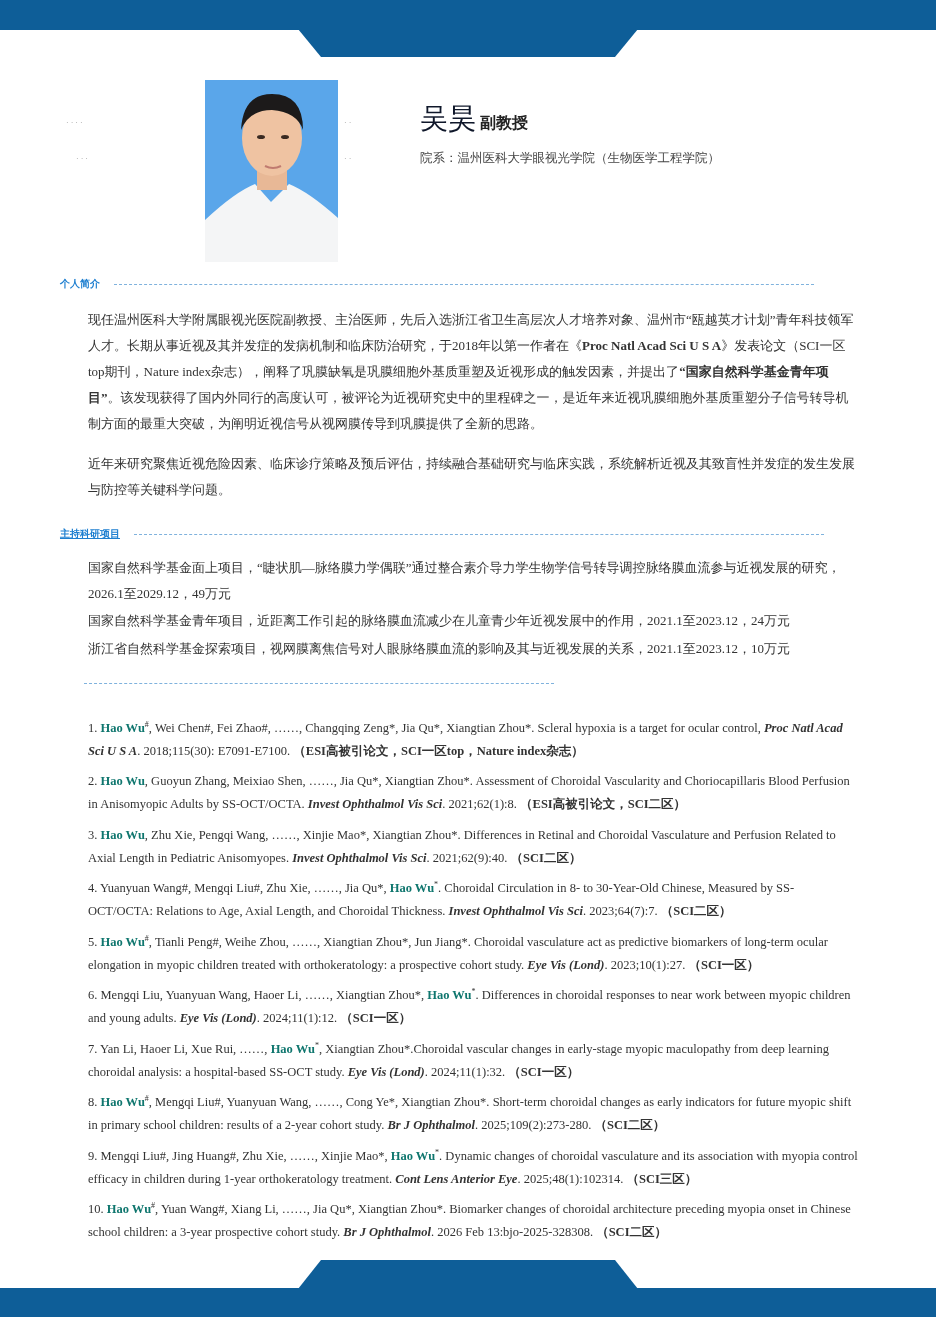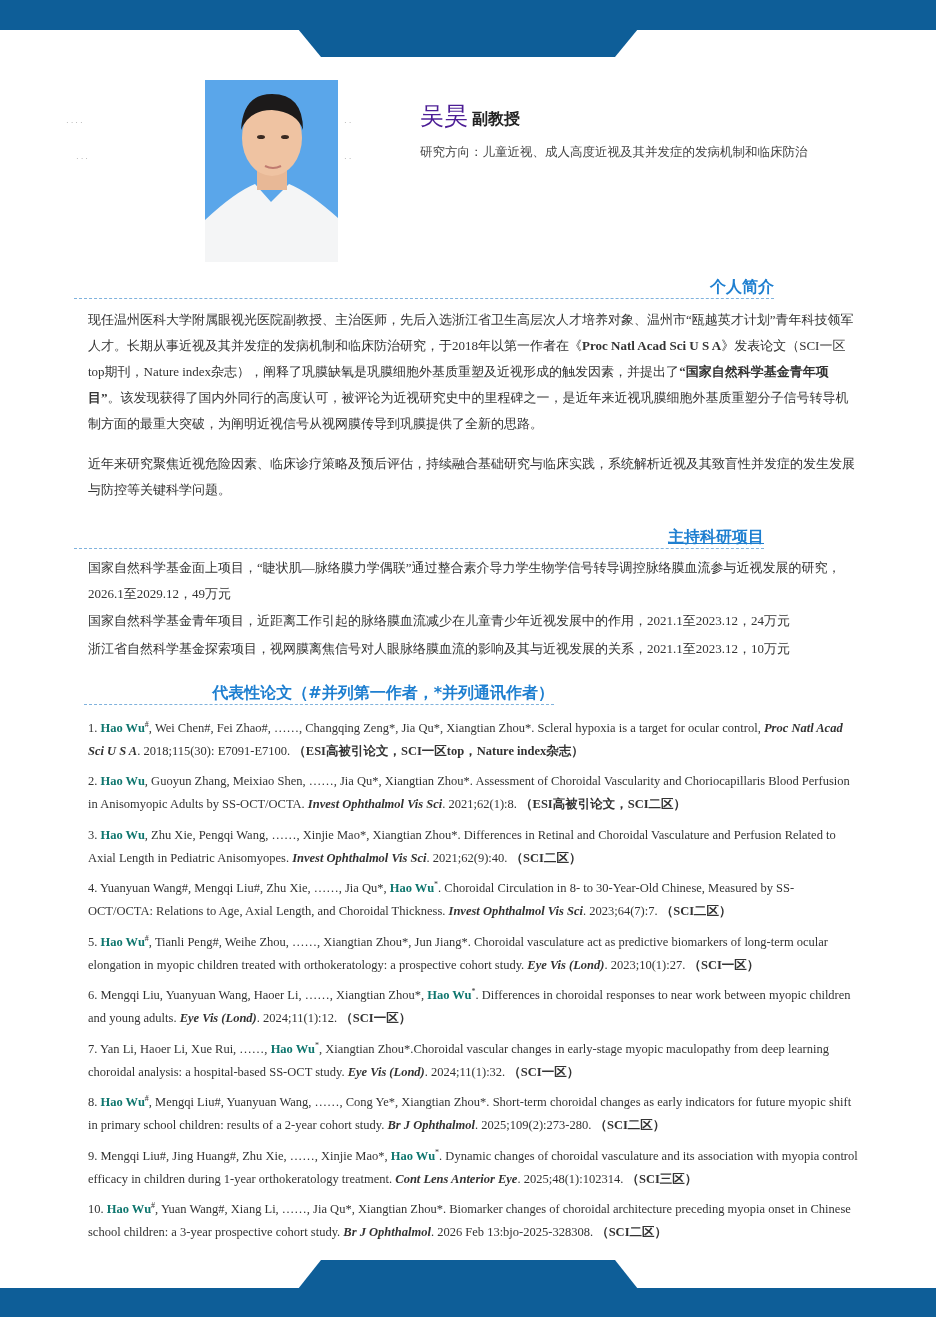--- a/index.html
+++ b/index.html
@@ -5,26 +5,26 @@
   * { margin:0; padding:0; box-sizing:border-box; }
   body { width:936px; height:1317px; background:#fff; position:relative; overflow:hidden;
          font-family:"Liberation Serif","DejaVu Serif",serif; color:#222; }
   .topbar { position:absolute; left:0; top:0; width:936px; height:30px; background:#0e5e98; }
   .toptab { position:absolute; left:0; top:29px; width:936px; height:29px; }
   .botbar { position:absolute; left:0; bottom:0; width:936px; height:29px; background:#0e5e98; }
   .bottab { position:absolute; left:0; bottom:28px; width:936px; height:29px; }
   .dots { position:absolute; font-size:8px; color:#999; letter-spacing:0; }
   .photo { position:absolute; left:205px; top:80px; width:133px; height:182px; background:#5aa6ea; overflow:hidden; }
   .header { position:absolute; left:420px; top:100px; }
-  .name { font-family:Liberation Sans, sans-serif; font-size:24px; color:#4c1d95; }
+  .name { font-family:Liberation Sans, sans-serif; font-size:28px; color:#0f172a; }
   .rank { font-family:"DejaVu Sans",sans-serif; font-size:16px; font-weight:bold; margin-left:4px; }
   .role { font-family:"DejaVu Sans",sans-serif; font-size:16px; font-weight:bold; margin-top:10px; }
   .info { font-size:12.5px; color:#444; margin-top:12px; line-height:16px; }
   .info + .info { margin-top:11px; }
-  .section-title { position:absolute; left:60px; font-family:"DejaVu Sans",sans-serif; font-size:16px; font-weight:bold; color:#1e7fd0; display:flex; align-items:flex-end;flex-direction:column; }
+  .section-title { position:absolute; left:60px; font-family:"DejaVu Sans",sans-serif; font-size:10px; font-weight:bold; color:#1e7fd0; display:flex; align-items:center; }
   .section-title .dash { height:1px; border-top:1px dashed #7fb2dd; margin-left:14px; }
   .para { position:absolute; left:88px; width:770px; font-size:13px; line-height:26px; color:#333; }
   .pub { position:absolute; left:88px; width:770px; font-size:12.5px; line-height:22.5px; color:#333; }
   .hw { color:#0f766e; font-weight:bold; }
   .jr { font-weight:bold; font-style:italic; }
   .tag { font-weight:bold; }
   sup { font-size:8px; }
   b { font-weight:bold; }
 </style>
 </head>
@@ -48,42 +48,41 @@
     <ellipse cx="67" cy="58" rx="30" ry="38" fill="#efc3a2"></ellipse>
     <path d="M36 50 Q38 14 67 14 Q98 14 98 50 Q92 32 67 30 Q44 30 36 50 Z" fill="#1c1a1a"></path>
     <ellipse cx="56" cy="57" rx="4" ry="2" fill="#3a2a22"></ellipse>
     <ellipse cx="80" cy="57" rx="4" ry="2" fill="#3a2a22"></ellipse>
     <path d="M60 86 Q68 90 76 86" stroke="#c07b70" stroke-width="2" fill="none"></path>
   </svg>
 </div>
 
 <div class="header">
   <div><span class="name">吴昊</span><span class="rank">副教授</span></div>
-  <div class="info">研究方向：儿童近视、成人高度近视及其并发症的发病机制和临床防治</div>
+  <div class="info">院系：温州医科大学眼视光学院（生物医学工程学院）</div>
 </div>
 
 <div class="section-title" style="top:277px;">
   <span>个人简介</span>
     <span class="dash" style="width:700px;"></span>
 </div>
 <div class="para" style="top:307px;">
   <span>现任温州医科大学附属眼视光医院副教授、主治医师，先后入选浙江省卫生高层次人才培养对象、温州市“瓯越英才计划”青年科技领军人才。长期从事近视及其并发症的发病机制和临床防治研究，于2018年以第一作者在《</span><b>Proc Natl Acad Sci U S A</b><span>》发表论文（SCI一区top期刊，Nature index杂志），阐释了巩膜缺氧是巩膜细胞外基质重塑及近视形成的触发因素，并提出了</span><b>“国家自然科学基金青年项目”</b><span>。该发现获得了国内外同行的高度认可，被评论为近视研究史中的里程碑之一，是近年来近视巩膜细胞外基质重塑分子信号转导机制方面的最重大突破，为阐明近视信号从视网膜传导到巩膜提供了全新的思路。</span>
 </div>
 <div class="para" style="top:451px;">近年来研究聚焦近视危险因素、临床诊疗策略及预后评估，持续融合基础研究与临床实践，系统解析近视及其致盲性并发症的发生发展与防控等关键科学问题。</div>
 
 <div class="section-title" style="top:527px;text-decoration:underline;">
   <span>主持科研项目</span>
     <span class="dash" style="width:690px;"></span>
 </div>
 <div class="para" style="top:555px;">国家自然科学基金面上项目，“睫状肌—脉络膜力学偶联”通过整合素介导力学生物学信号转导调控脉络膜血流参与近视发展的研究，2026.1至2029.12，49万元</div>
 <div class="para" style="top:608px;">国家自然科学基金青年项目，近距离工作引起的脉络膜血流减少在儿童青少年近视发展中的作用，2021.1至2023.12，24万元</div>
 <div class="para" style="top:636px;">浙江省自然科学基金探索项目，视网膜离焦信号对人眼脉络膜血流的影响及其与近视发展的关系，2021.1至2023.12，10万元</div>
 
 <div class="section-title" style="top:683px;">
-  <span>代表性论文（#并列第一作者，*并列通讯作者）</span>
     <span class="dash" style="width:470px;margin-left:24px;"></span>
 </div>
 
 <div class="pub" style="top:714px;"><span>1. </span><span class="hw">Hao Wu</span><sup>#</sup><span>, Wei Chen#, Fei Zhao#, ……, Changqing Zeng*, Jia Qu*, Xiangtian Zhou*. </span><span>Scleral hypoxia is a target for ocular control, </span><span class="jr">Proc Natl Acad Sci U S A</span><span>. 2018;115(30): E7091-E7100. </span><span class="tag">（ESI高被引论文，SCI一区top，Nature index杂志）</span></div>
 <div class="pub" style="top:767px;"><span>2. </span><span class="hw">Hao Wu</span><sup></sup><span>, Guoyun Zhang, Meixiao Shen, ……, Jia Qu*, Xiangtian Zhou*. </span><span>Assessment of Choroidal Vascularity and Choriocapillaris Blood Perfusion in Anisomyopic Adults by SS-OCT/OCTA. </span><span class="jr">Invest Ophthalmol Vis Sci</span><span>. 2021;62(1):8. </span><span class="tag">（ESI高被引论文，SCI二区）</span></div>
 <div class="pub" style="top:821px;"><span>3. </span><span class="hw">Hao Wu</span><sup></sup><span>, Zhu Xie, Pengqi Wang, ……, Xinjie Mao*, Xiangtian Zhou*. </span><span>Differences in Retinal and Choroidal Vasculature and Perfusion Related to Axial Length in Pediatric Anisomyopes. </span><span class="jr">Invest Ophthalmol Vis Sci</span><span>. 2021;62(9):40. </span><span class="tag">（SCI二区）</span></div>
 <div class="pub" style="top:874px;"><span>4. Yuanyuan Wang#, Mengqi Liu#, Zhu Xie, ……, Jia Qu*, </span><span class="hw">Hao Wu</span><sup>*</sup><span>. </span><span>Choroidal Circulation in 8- to 30-Year-Old Chinese, Measured by SS-OCT/OCTA: Relations to Age, Axial Length, and Choroidal Thickness. </span><span class="jr">Invest Ophthalmol Vis Sci</span><span>. 2023;64(7):7. </span><span class="tag">（SCI二区）</span></div>
 <div class="pub" style="top:928px;"><span>5. </span><span class="hw">Hao Wu</span><sup>#</sup><span>, Tianli Peng#, Weihe Zhou, ……, Xiangtian Zhou*, Jun Jiang*. </span><span>Choroidal vasculature act as predictive biomarkers of long-term ocular elongation in myopic children treated with orthokeratology: a prospective cohort study. </span><span class="jr">Eye Vis (Lond)</span><span>. 2023;10(1):27. </span><span class="tag">（SCI一区）</span></div>
 <div class="pub" style="top:981px;"><span>6. Mengqi Liu, Yuanyuan Wang, Haoer Li, ……, Xiangtian Zhou*, </span><span class="hw">Hao Wu</span><sup>*</sup><span>. </span><span>Differences in choroidal responses to near work between myopic children and young adults. </span><span class="jr">Eye Vis (Lond)</span><span>. 2024;11(1):12. </span><span class="tag">（SCI一区）</span></div>
 <div class="pub" style="top:1035px;"><span>7. Yan Li, Haoer Li, Xue Rui, ……, </span><span class="hw">Hao Wu</span><sup>*</sup><span>, Xiangtian Zhou*.</span><span>Choroidal vascular changes in early-stage myopic maculopathy from deep learning choroidal analysis: a hospital-based SS-OCT study. </span><span class="jr">Eye Vis (Lond)</span><span>. 2024;11(1):32. </span><span class="tag">（SCI一区）</span></div>

